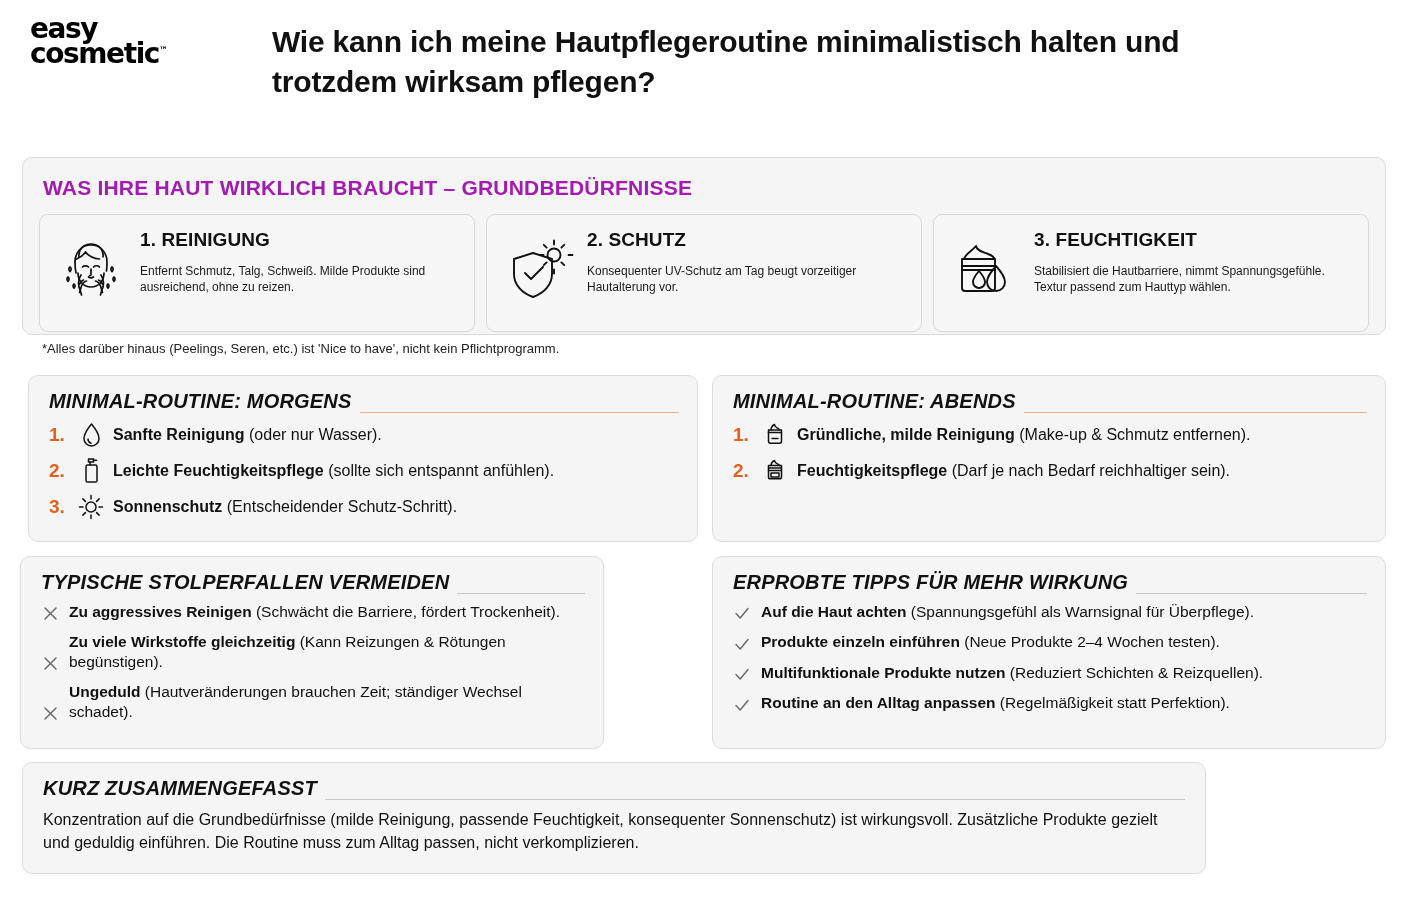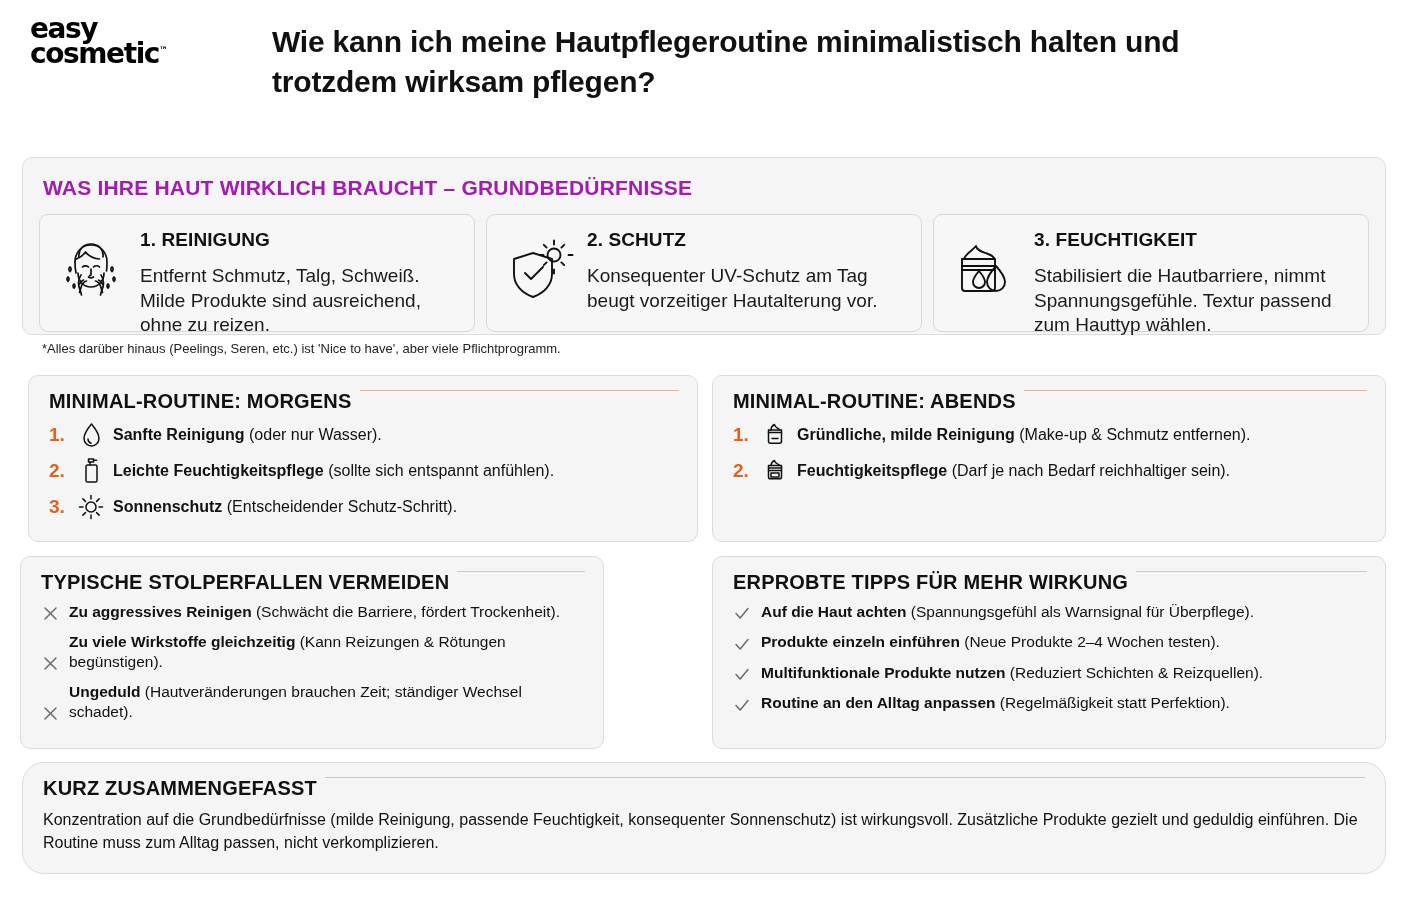--- a/index.html
+++ b/index.html
@@ -110,40 +110,41 @@
     padding-top: 6px;
   }
   .need-body { flex: 1 1 auto; min-width: 0; padding-top: 2px;}
   .need-head {
     font-size: 19px;
     font-weight: bold;
     margin-bottom: 13px;
     letter-spacing: 0.1px;
   }
   .need-text {
-    font-size: 19px;
+    font-size: 12px;
     line-height: 1.3;
     color: #1a1a1a;
   }
 
   .footnote {
     position: absolute;
     left: 42px;
     top: 341px;
     font-size: 13px;
     color: #222;
   }
 
   
   .rt-panel { padding: 14px 18px 10px 20px; }
   .pn-head {
     display: flex;
-    align-items: flex-start;
+    align-items: flex-end;
     gap: 8px;
     margin-bottom: 6px;
+    font-style: italic;
   }
   .pn-head h3 {
     margin: 0;
     font-size: 20px;
     font-weight: bold;
     letter-spacing: 0.2px;
     white-space: nowrap;
   }
   .rule {
     flex: 1 1 auto;
@@ -289,21 +290,21 @@
       </div>
       <div class="need-body">
         <div class="need-head">3. FEUCHTIGKEIT</div>
         <div class="need-text">Stabilisiert die Hautbarriere, nimmt Spannungsgefühle. Textur passend zum Hauttyp wählen.</div>
       </div>
     </div>
 
   </div>
 </div>
 
-<div class="footnote">*Alles darüber hinaus (Peelings, Seren, etc.) ist 'Nice to have', aber viele Pflichtprogramm.</div>
+<div class="footnote">*Alles darüber hinaus (Peelings, Seren, etc.) ist 'Nice to have', nicht kein Pflichtprogramm.</div>
 
 <div class="panel outer rt-panel" style="left:28px;top:375px;width:670px;height:167px;">
   <div class="pn-head">
     <h3>MINIMAL-ROUTINE: MORGENS</h3>
     <div class="rule"></div>
   </div>
   <div class="steps">
 
     <div class="step">
       <div class="step-num">1.</div>
@@ -456,19 +457,19 @@
         <svg width="16" height="15" viewBox="0 0 16 15" fill="none" stroke="#6b6b6b" stroke-width="1.5" stroke-linecap="round" stroke-linejoin="round">
           <path d="M2 7.5l4.2 4.5L14 2.5"></path>
         </svg>
       </div>
       <div class="btext"><b>Routine an den Alltag anpassen</b><span> (Regelmäßigkeit statt Perfektion).</span></div>
     </div>
 
   </div>
 </div>
 
-<div class="panel outer sum-panel" style="left:22px;top:762px;width:1364px;height:112px;border-radius:22px;">
+<div class="panel outer sum-panel" style="left:22px;top:762px;width:1184px;height:112px;">
   <div class="pn-head">
     <h3>KURZ ZUSAMMENGEFASST</h3>
     <div class="rule rule-gray"></div>
   </div>
   <div class="sum-text">Konzentration auf die Grundbedürfnisse (milde Reinigung, passende Feuchtigkeit, konsequenter Sonnenschutz) ist wirkungsvoll. Zusätzliche Produkte gezielt und geduldig einführen. Die Routine muss zum Alltag passen, nicht verkomplizieren.</div>
 </div>
 
 </body></html>

